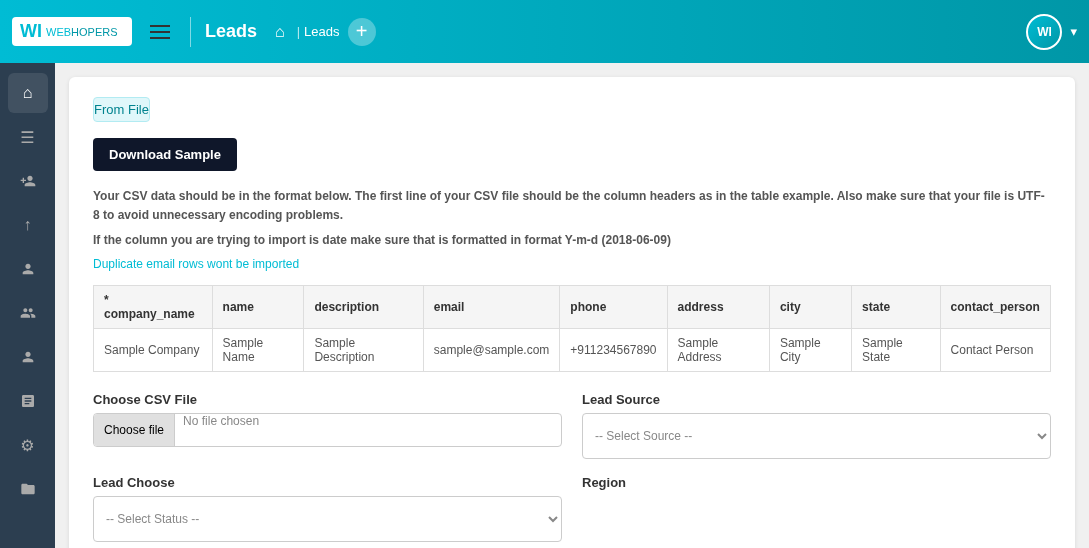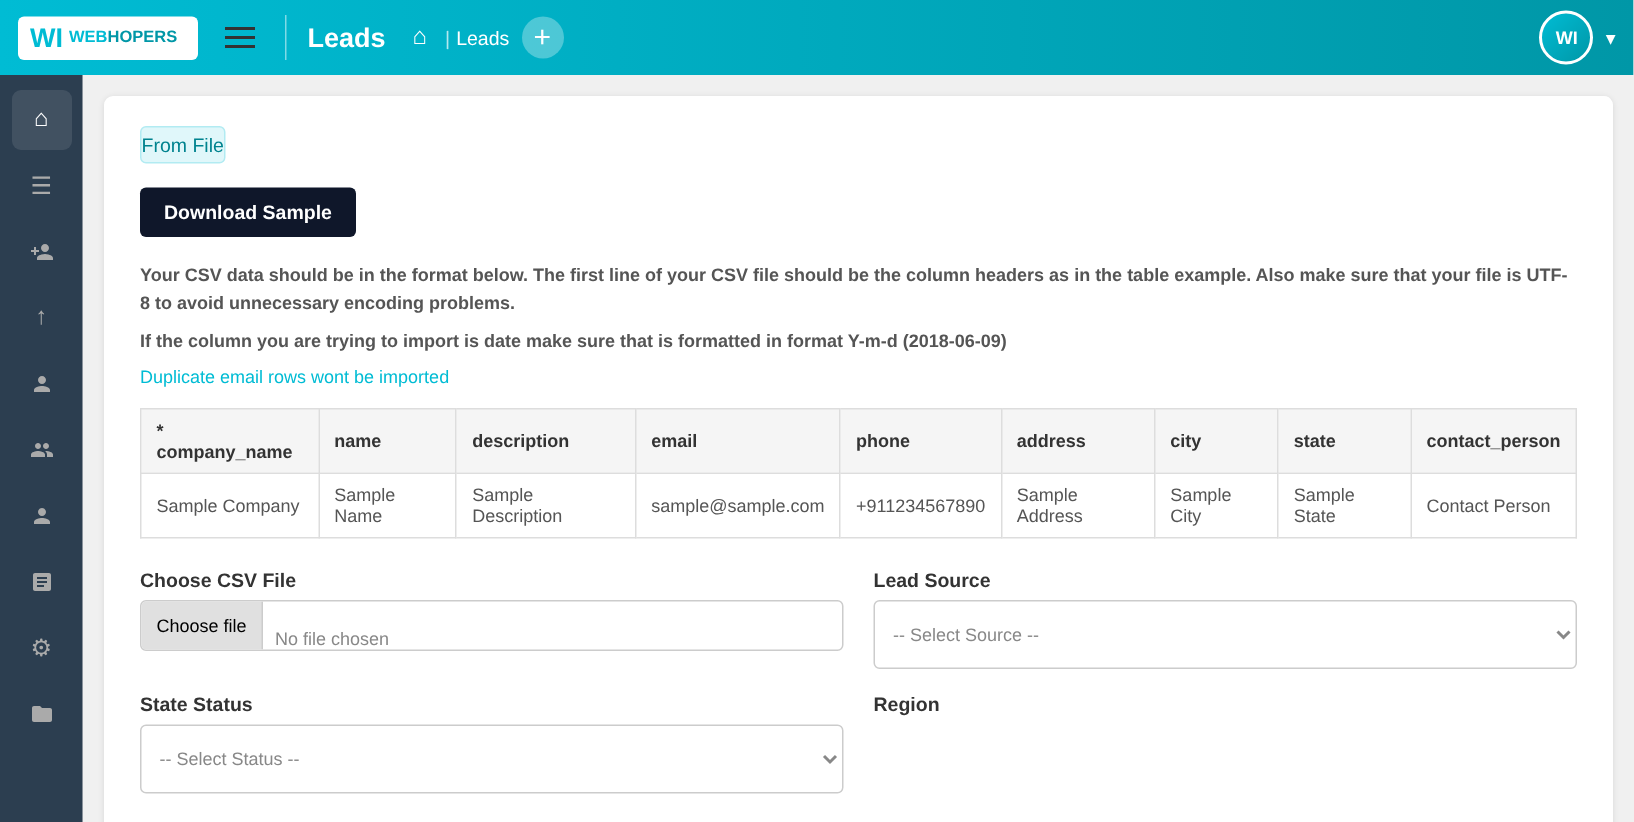--- a/index.html
+++ b/index.html
@@ -1,36 +1,36 @@
 <!DOCTYPE html>
 <html><head>
   <meta charset="utf-8">
   <style>
     * { box-sizing: border-box; margin: 0; padding: 0; }
     body { font-family: Arial, sans-serif; font-size: 13px; background: #e8e8e8; display: flex; flex-direction: column; height: 548px; width: 1089px; overflow: hidden; }
 
     
     .topnav {
-      height: 50px;
+      height: 63px;
       background: linear-gradient(90deg, #00bcd4 0%, #0097a7 100%);
       display: flex;
       align-items: center;
       padding: 0 12px;
       flex-shrink: 0;
     }
     .logo-area {
       background: white;
       border-radius: 4px;
       padding: 4px 8px;
       display: flex;
       align-items: center;
       gap: 4px;
       min-width: 120px;
     }
-    .logo-text { font-size: 11px; font-weight: bold; color: #333; }
+    .logo-text { font-size: 11px; font-weight: normal; color: #333; }
     .logo-text span { color: #00bcd4; }
     .hamburger-btn {
       margin-left: 12px;
       background: none;
       border: none;
       cursor: pointer;
       padding: 6px;
       display: flex;
       flex-direction: column;
       gap: 4px;
@@ -165,21 +165,21 @@
       gap: 16px 20px;
       margin-bottom: 18px;
     }
     .form-group { display: flex; flex-direction: column; gap: 6px; }
     .form-label { font-size: 13px; font-weight: 600; color: #333; }
 
     .file-input-wrapper {
       border: 1px solid #ccc;
       border-radius: 4px;
       display: flex;
-      align-items: flex-end;
+      align-items: flex-start;
       overflow: hidden;
       height: 34px;
     }
     .choose-file-btn {
       background: #e0e0e0;
       border: none;
       border-right: 1px solid #ccc;
       padding: 6px 10px;
       font-size: 12px;
       cursor: pointer;
@@ -336,21 +336,21 @@
         </div>
 
         <div class="form-group">
           <label class="form-label">Lead Source</label>
           <select class="form-select">
             <option>-- Select Source --</option>
           </select>
         </div>
 
         <div class="form-group">
-          <label class="form-label">State Status</label>
+          <label class="form-label">Lead Choose</label>
           <select class="form-select">
             <option>-- Select Status --</option>
           </select>
         </div>
 
         <div class="form-group">
           <label class="form-label">Region</label>
         </div>
 
 

